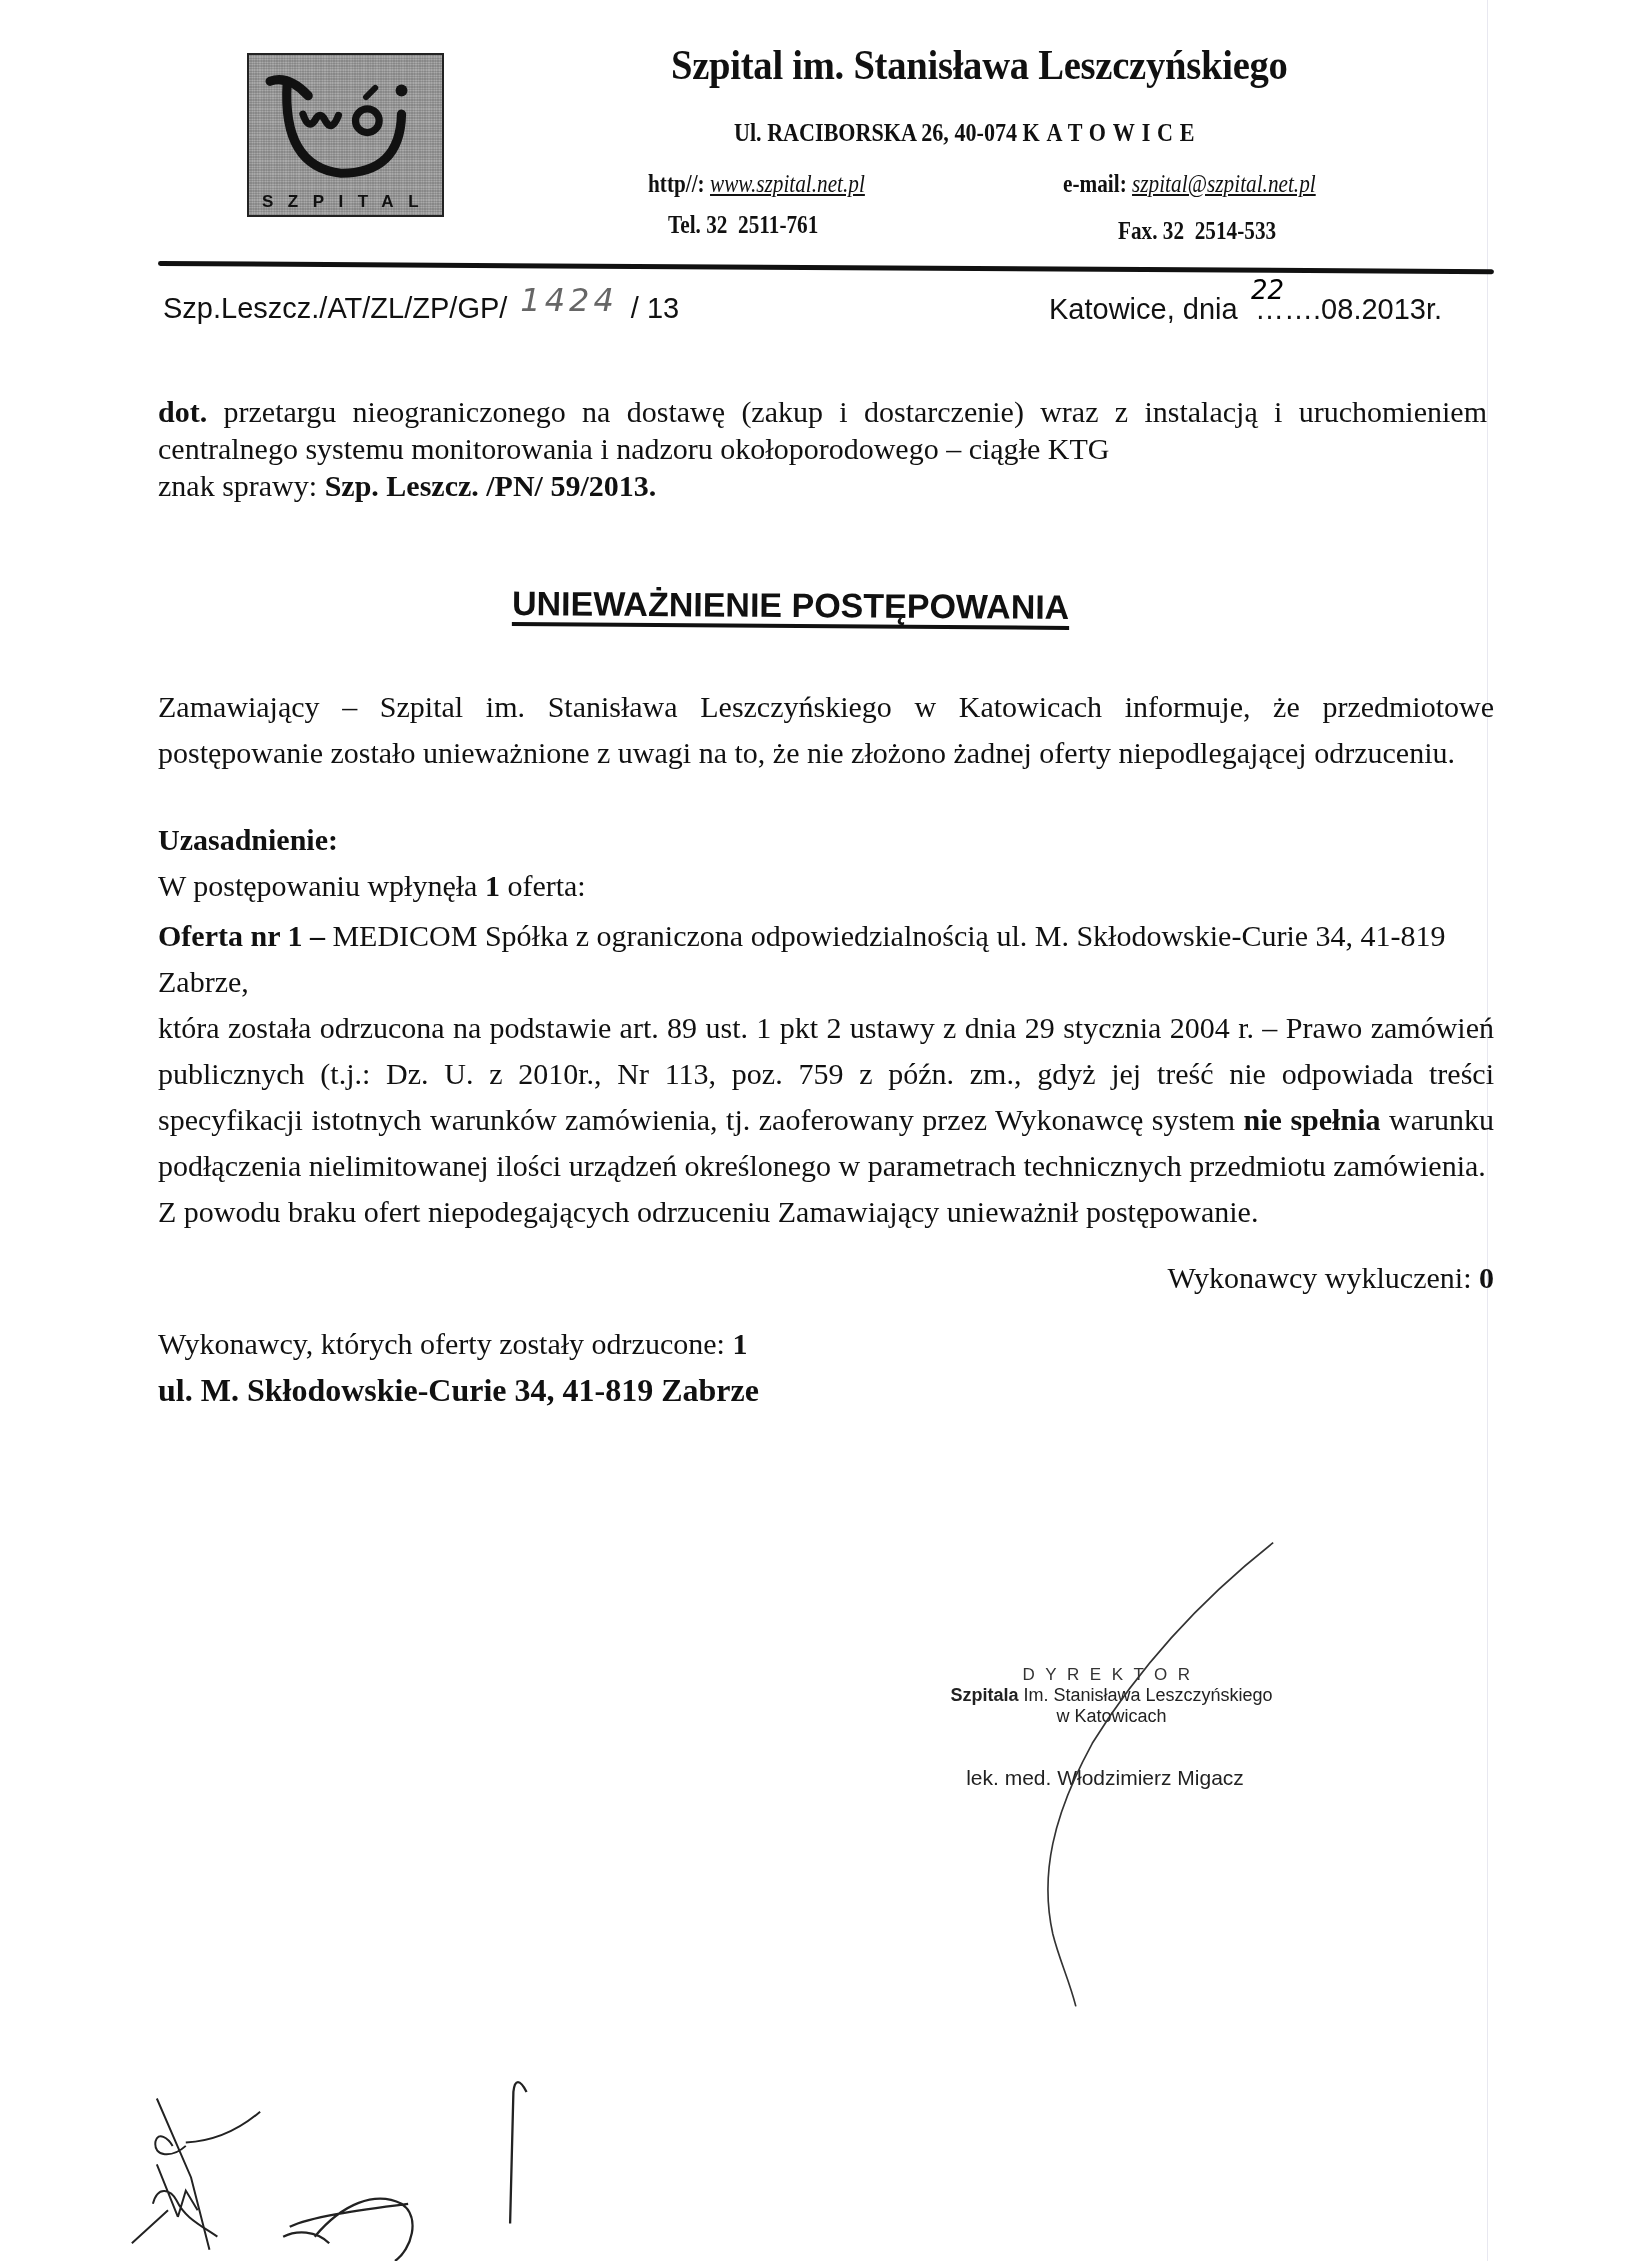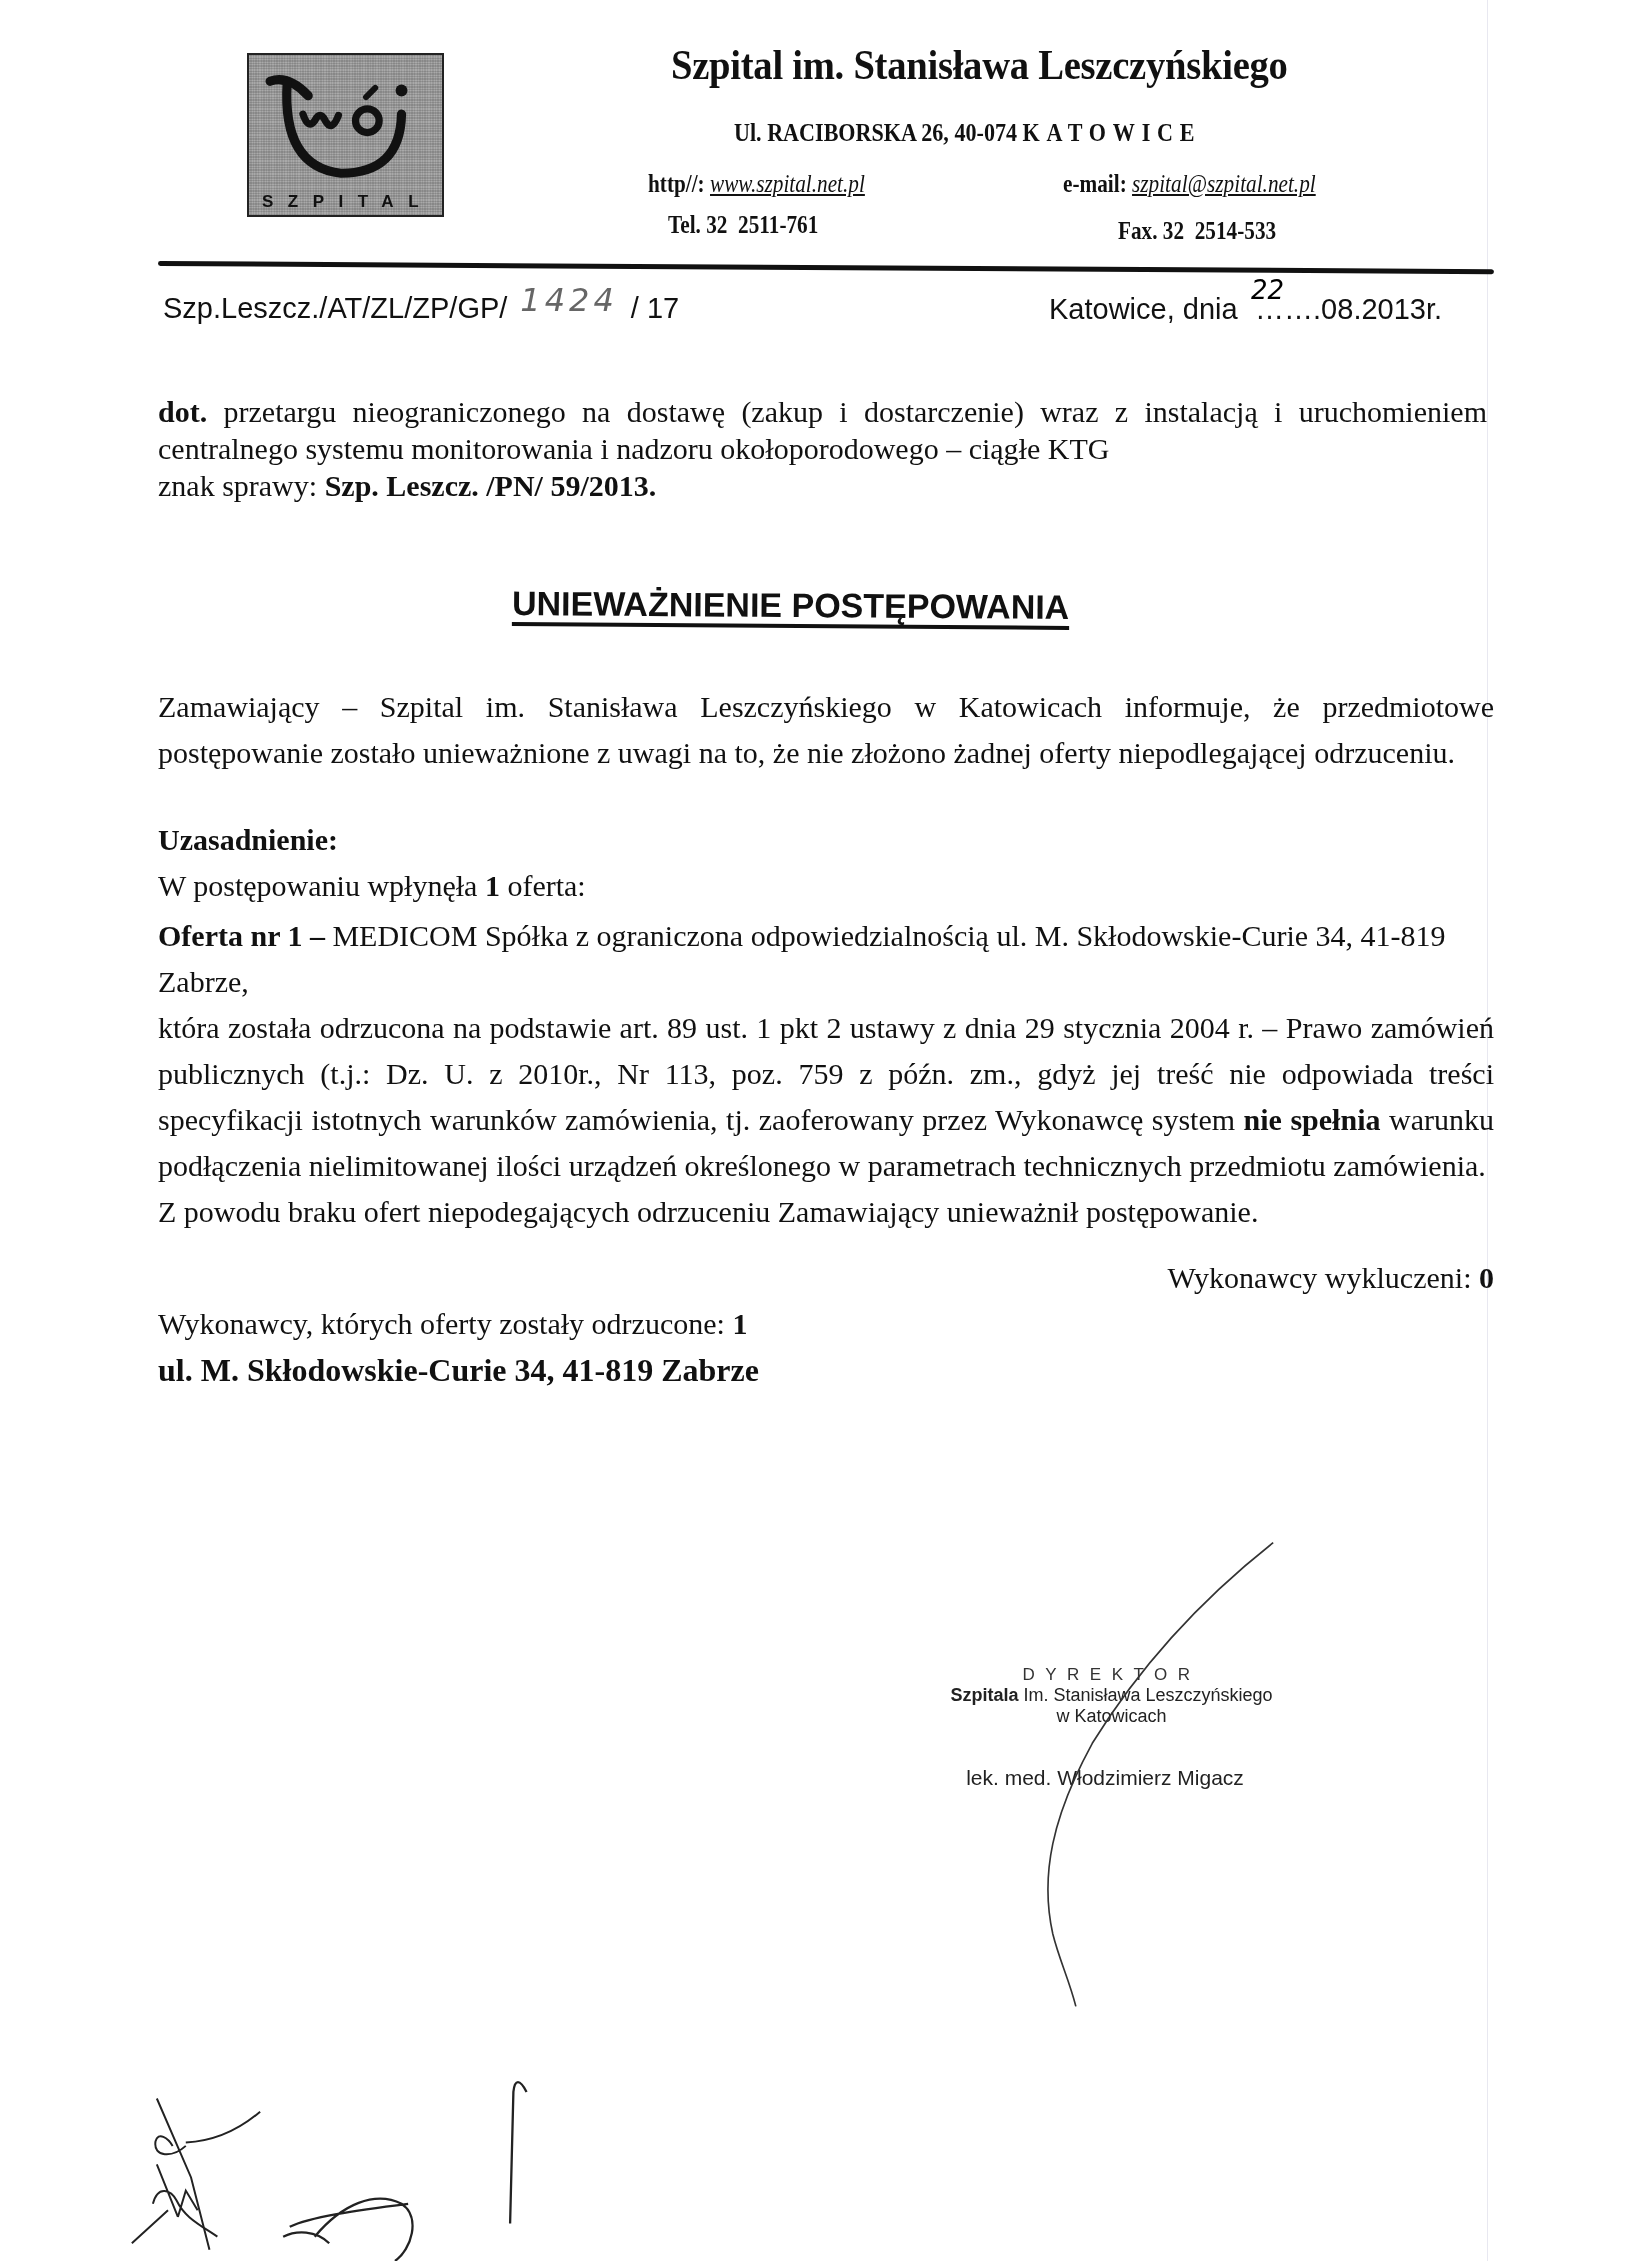--- a/index.html
+++ b/index.html
@@ -67,21 +67,21 @@
   <span>e-mail:</span>
   <span class="link">szpital@szpital.net.pl</span>
 </div>
 
 <div class="abs hdr-tel" style="white-space:pre;">Tel. 32  2511-761</div>
 <div class="abs hdr-fax" style="white-space:pre;">Fax. 32  2514-533</div>
 
 <div class="abs rule"></div>
 
 <div class="abs ref">
-  <span>Szp.Leszcz./AT/ZL/ZP/GP/</span><span class="hand">1424</span><span>/ 17</span>
+  <span>Szp.Leszcz./AT/ZL/ZP/GP/</span><span class="hand">1424</span><span>/ 13</span>
 </div>
 
 <div class="abs date">
   <span style="white-space:pre;">Katowice, dnia </span><span class="hand-day">22</span><span>……</span><span>.08.2013r.</span>
 </div>
 
 <div class="abs para justify" style="top:393px; width:1329px; line-height:37px;">
   <p><b>dot.</b><span> przetargu nieograniczonego na dostawę (zakup i dostarczenie) wraz z instalacją i uruchomieniem centralnego systemu monitorowania i nadzoru okołoporodowego – ciągłe KTG</span></p>
   <p><span style="white-space:pre;">znak sprawy: </span><b>Szp. Leszcz. /PN/ 59/2013.</b></p>
 </div>
@@ -92,21 +92,21 @@
   <p class="justify">Zamawiający – Szpital im. Stanisława Leszczyńskiego w Katowicach informuje, że przedmiotowe postępowanie zostało unieważnione z uwagi na to, że nie złożono żadnej oferty niepodlegającej odrzuceniu.</p>
 
   <p style="margin-top:41px;"><b>Uzasadnienie:</b></p>
   <p><span style="white-space:pre;">W postępowaniu wpłynęła </span><b>1</b><span style="white-space:pre;"> oferta:</span></p>
   <p style="margin-top:4px;"><b style="white-space:pre;">Oferta nr 1 – </b><span>MEDICOM Spółka z ograniczona odpowiedzialnością ul. M. Skłodowskie-Curie 34, 41-819 Zabrze,</span></p>
   <p class="justify"><span>która została odrzucona na podstawie art. 89 ust. 1 pkt 2 ustawy z dnia 29 stycznia 2004 r. – Prawo zamówień publicznych (t.j.: Dz. U. z 2010r., Nr 113, poz. 759 z późn. zm., gdyż jej treść nie odpowiada treści specyfikacji istotnych warunków zamówienia, tj. zaoferowany przez Wykonawcę system </span><b>nie spełnia</b><span> warunku podłączenia nielimitowanej ilości urządzeń określonego w parametrach technicznych przedmiotu zamówienia.</span></p>
   <p>Z powodu braku ofert niepodegających odrzuceniu Zamawiający unieważnił postępowanie.</p>
 
   <p style="margin-top:20px;text-align:right;"><span style="white-space:pre;">Wykonawcy wykluczeni: </span><b>0</b></p>
 
-  <p style=""><span style="white-space:pre;">Wykonawcy, których oferty zostały odrzucone: </span><b>1</b></p>
+  <p style="margin-top:20px;"><span style="white-space:pre;">Wykonawcy, których oferty zostały odrzucone: </span><b>1</b></p>
   <p style="font-size:32px;"><b>ul. M. Skłodowskie-Curie 34, 41-819 Zabrze</b></p>
 </div>
 
 <div class="abs sig-block">
   <div class="sig-title">DYREKTOR</div>
   <div class="sig-org"><b>Szpitala</b><span> Im. Stanisława Leszczyńskiego</span></div>
   <div class="sig-org">w Katowicach</div>
   <div class="sig-name">lek. med. Włodzimierz Migacz</div>
 </div>
 

